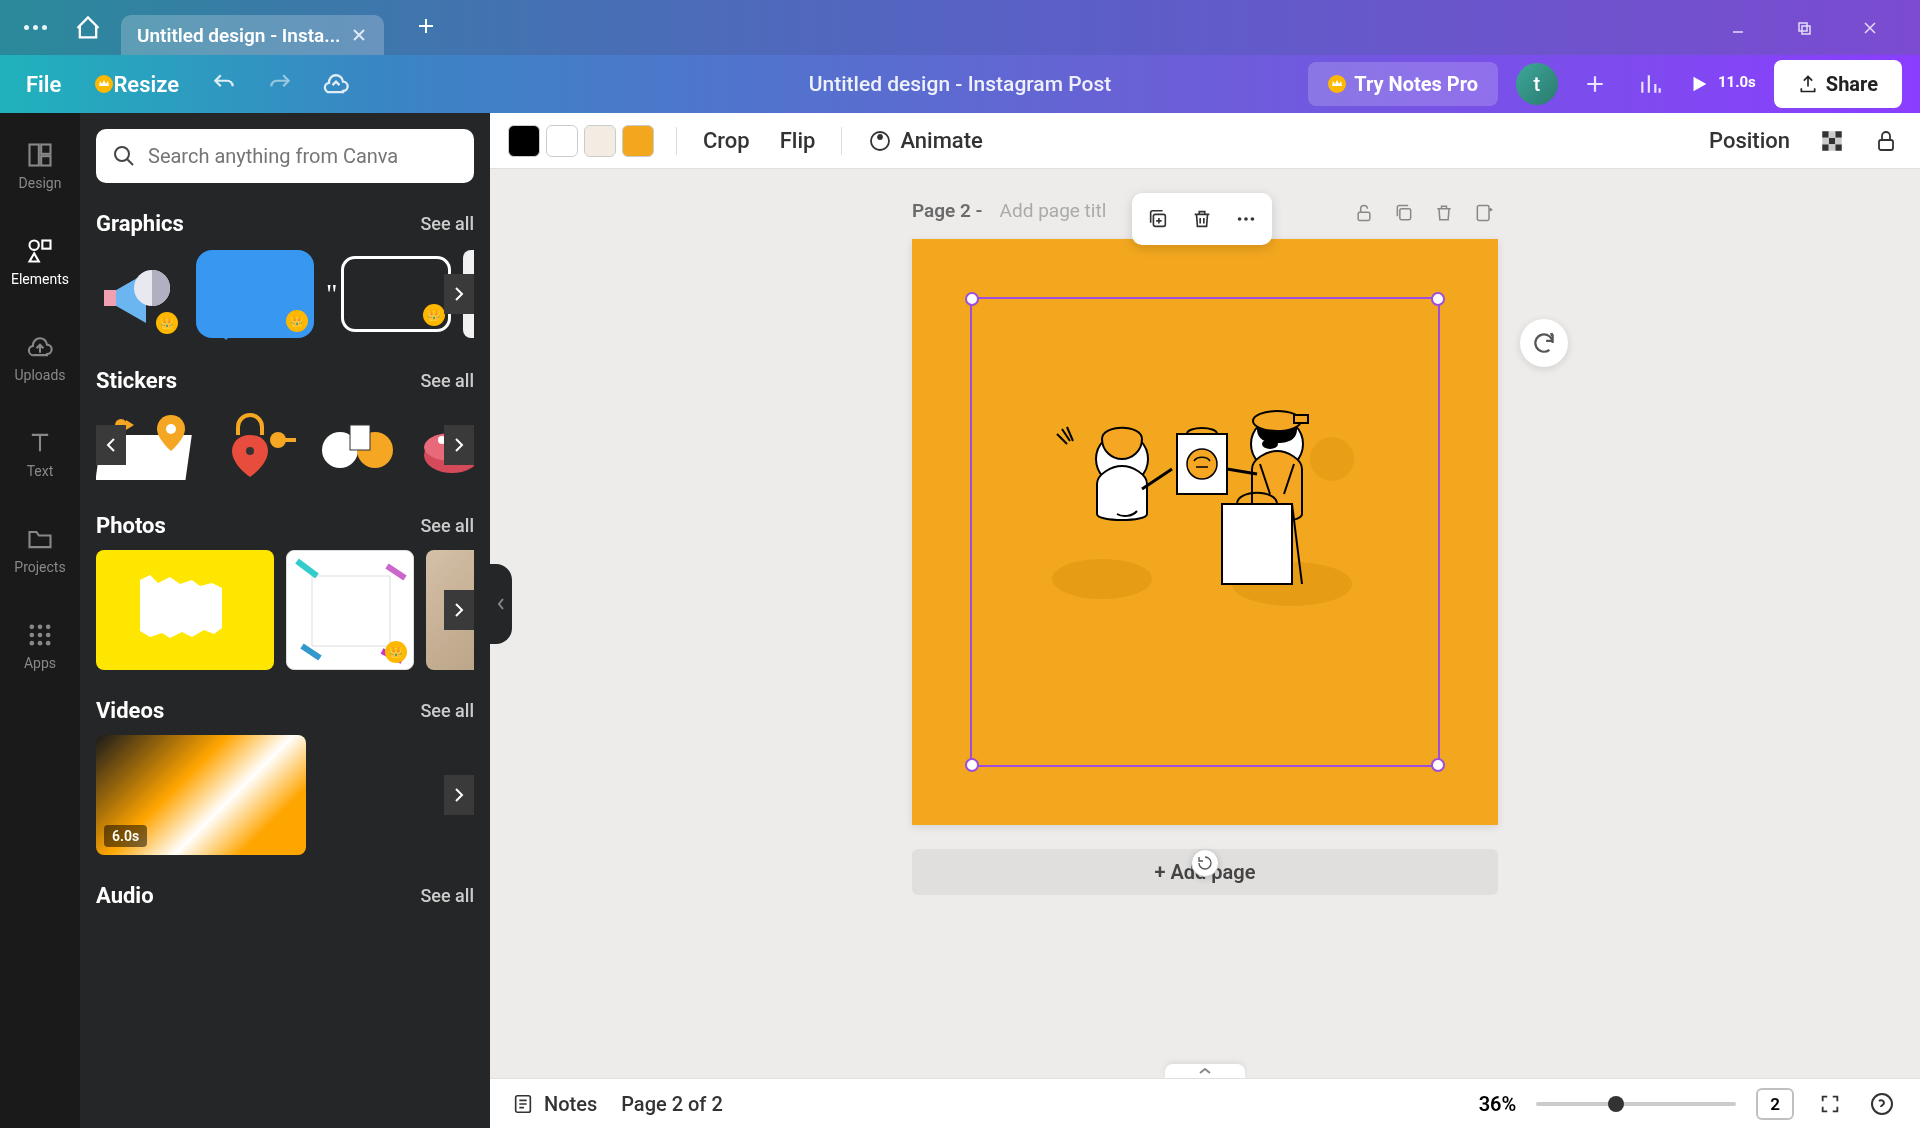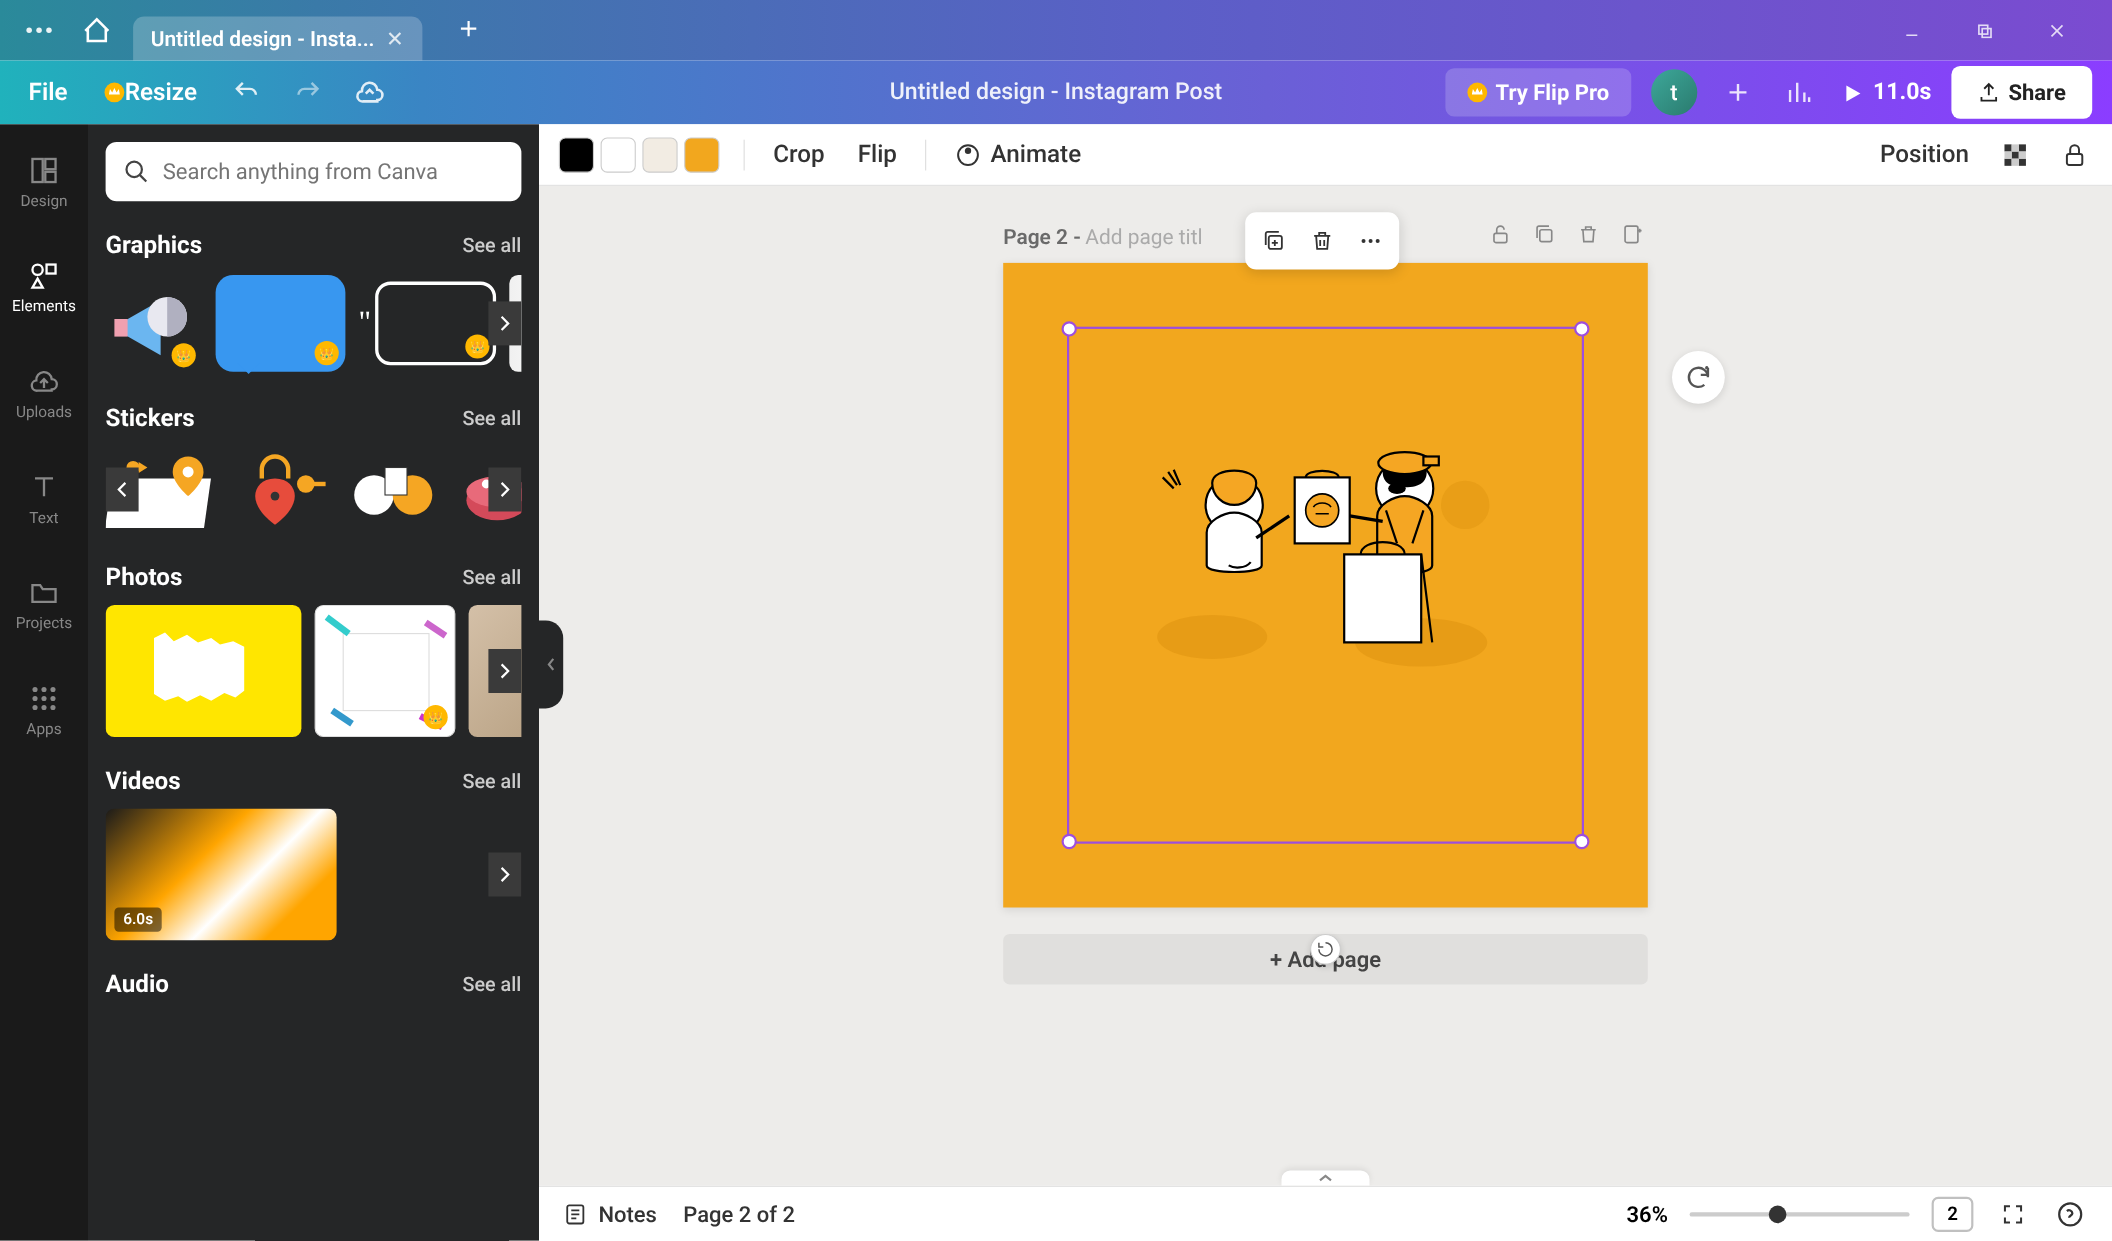--- a/index.html
+++ b/index.html
@@ -21,21 +21,21 @@
 .toolbar { height: 58px; background: linear-gradient(90deg, #20b2bc 0%, #3a85c4 20%, #6a60d6 60%, #8b3dff 100%); display: flex; align-items: center; padding: 0 18px; gap: 18px; }
 .tb-btn { color: #fff; font-size: 22px; font-weight: 600; cursor: pointer; padding: 6px 8px; display: flex; align-items: center; gap: 6px; }
 .resize-btn { display: flex; align-items: center; gap: 0; }
 .crown { width: 18px; height: 18px; background: #ffb800; border-radius: 50%; display: flex; align-items: center; justify-content: center; }
 .crown-inner { width: 10px; height: 8px; }
 .tb-icon-btn { width: 38px; height: 38px; display: flex; align-items: center; justify-content: center; cursor: pointer; opacity: 0.85; }
 .doc-title { position: absolute; left: 50%; transform: translateX(-50%); color: #fff; font-size: 21px; font-weight: 500; opacity: 0.9; }
 .toolbar-right { margin-left: auto; display: flex; align-items: center; gap: 18px; }
 .try-pro { background: rgba(255,255,255,0.18); padding: 10px 20px; border-radius: 8px; display: flex; align-items: center; gap: 8px; color: #fff; font-weight: 700; font-size: 20px; cursor: pointer; }
 .avatar { width: 42px; height: 42px; border-radius: 50%; background: linear-gradient(135deg, #3da89a, #2a7a6e); display: flex; align-items: center; justify-content: center; color: #fff; font-weight: 500; font-size: 20px; }
-.present { display: flex; align-items: flex-end; gap: 8px; color: #fff; font-weight: 700; font-size: 21px; cursor: pointer; }
+.present { display: flex; align-items: flex-start; gap: 8px; color: #fff; font-weight: 700; font-size: 15px; cursor: pointer; }
 .share-btn { background: #fff; color: #222; padding: 12px 24px; border-radius: 8px; font-weight: 700; font-size: 20px; display: flex; align-items: center; gap: 8px; cursor: pointer; }
 
 
 .main { display: flex; height: calc(100% - 113px); }
 
 
 .leftnav { width: 80px; background: #1a1a1a; display: flex; flex-direction: column; align-items: center; padding-top: 20px; gap: 30px; }
 .nav-item { display: flex; flex-direction: column; align-items: center; gap: 6px; color: #888; font-size: 14px; cursor: pointer; width: 72px; padding: 8px 0; }
 .nav-item.active { color: #fff; }
 .nav-icon { width: 28px; height: 28px; }
@@ -63,21 +63,21 @@
 .canvas-toolbar { height: 56px; border-bottom: 1px solid #e0e0e0; display: flex; align-items: center; padding: 0 18px; gap: 22px; }
 .color-swatches { display: flex; gap: 6px; }
 .swatch { width: 32px; height: 32px; border-radius: 6px; border: 1px solid #ccc; cursor: pointer; }
 .ct-btn { font-size: 22px; font-weight: 500; color: #333; cursor: pointer; padding: 6px 4px; display: flex; align-items: center; gap: 8px; }
 .ct-right { margin-left: auto; display: flex; align-items: center; gap: 22px; }
 .ct-icon-btn { width: 32px; height: 32px; display: flex; align-items: center; justify-content: center; cursor: pointer; }
 
 
 .canvas-scroll { flex: 1; background: #edecea; overflow: auto; position: relative; padding: 30px 0 40px; }
 .page-wrap { width: 586px; margin: 0 auto; }
-.page-head { display: flex; align-items: flex-end; gap: 4px; margin-bottom: 12px; position: relative; }
+.page-head { display: flex; align-items: flex-start; gap: 17px; margin-bottom: 12px; position: relative; }
 .page-label { color: #6a6a6a; font-size: 19px; font-weight: 600; }
 .page-title-input { color: #aaa; font-size: 19px; }
 .page-controls { display: flex; gap: 12px; margin-left: auto; align-items: center; }
 .page-ctrl-btn { width: 28px; height: 28px; display: flex; align-items: center; justify-content: center; cursor: pointer; color: #888; }
 .float-toolbar { position: absolute; left: 220px; top: -6px; background: #fff; border-radius: 10px; box-shadow: 0 3px 12px rgba(0,0,0,0.15); display: flex; padding: 8px; gap: 8px; z-index: 3; }
 .float-btn { width: 36px; height: 36px; display: flex; align-items: center; justify-content: center; cursor: pointer; }
 .canvas-page { width: 586px; height: 586px; background: #f2a71e; position: relative; box-shadow: 0 2px 8px rgba(0,0,0,0.1); }
 .selection { position: absolute; top: 58px; left: 58px; width: 470px; height: 470px; border: 2px solid #9d4edd; }
 .sel-handle { position: absolute; width: 14px; height: 14px; background: #fff; border: 2px solid #9d4edd; border-radius: 50%; }
 .sel-handle.tl { top: -7px; left: -7px; }
@@ -189,21 +189,21 @@
 
   <div class="doc-title">Untitled design - Instagram Post</div>
 
   <div class="toolbar-right">
     <div class="try-pro">
       <span class="crown">
           <svg class="crown-inner" viewBox="0 0 10 8" fill="#fff">
             <path d="M0 6l1-5 2 3 2-4 2 4 2-3 1 5z"></path>
           </svg>
         </span>
-      <span>Try Flip Pro</span>
+      <span>Try Notes Pro</span>
     </div>
     <div class="avatar">
         <span>t</span>
       </div>
     <div class="tb-icon-btn">
         <svg width="22" height="22" viewBox="0 0 20 20" stroke="#fff" stroke-width="2">
           <path d="M10 3v14M3 10h14"></path>
         </svg>
       </div>
     <div class="tb-icon-btn">

